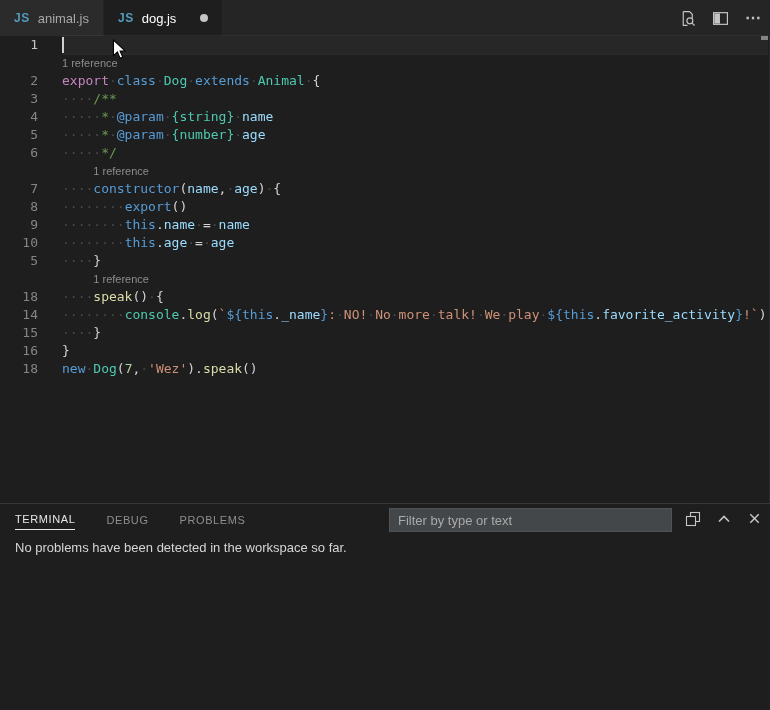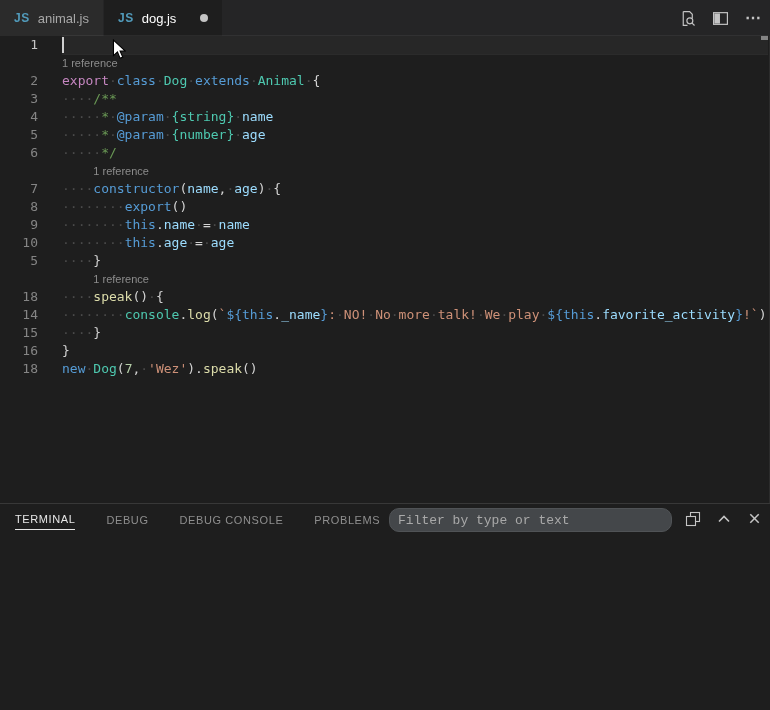--- a/index.html
+++ b/index.html
@@ -82,23 +82,23 @@
     height:29px; display:flex; align-items:center;
     position:relative; padding-left:15px;
   }
   .panel-tab {
     font-size:11px; letter-spacing:0.6px; color:#8f8f8f;
     margin-right:31px; padding:6px 0 4px 0; cursor:default;
   }
   .panel-tab.active { color:#e7e7e7; border-bottom:1px solid #e7e7e7; }
   .filter-input {
     position:absolute; left:389px; top:4px; width:283px; height:24px;
-    background:#44474a; border:1px solid #505356; border-radius:10px;
+    background:#44474a; border:1px solid #505356; border-radius:0;
     color:#cccccc; font-size:13px; padding:8px 8px; outline:none;
-    font-family:Liberation Mono, monospace;
+    font-family:Liberation Sans, sans-serif;
   }
   .filter-input::placeholder { color:#a9a9a9; }
   .panel-actions {
     position:absolute; right:8px; top:0; height:29px;
     display:flex; align-items:center; gap:15px; color:#c5c5c5;
   }
   .panel-actions svg { display:block; }
   .panel-body {
     padding:7px 15px; font-size:13px; color:#d6d6d6;
   }
@@ -164,21 +164,20 @@
 <div class="mouse">
   <svg width="14" height="21" viewBox="0 0 12 19">
     <path d="M1 1 L1 15 L4.6 11.8 L7 17.5 L9.4 16.4 L7 10.8 L11.5 10.8 Z" fill="#ffffff" stroke="#000000" stroke-width="1"></path>
   </svg>
 </div>
 
 <div class="panel">
   <div class="panel-header">
     <span class="panel-tab active">TERMINAL</span>
     <span class="panel-tab">DEBUG</span>
-    <span class="panel-tab">DEBUG CONSOLE</span>
     <span class="panel-tab">PROBLEMS</span>
 
     <input class="filter-input" type="text" placeholder="Filter by type or text" style="">
 
     <div class="panel-actions">
       <span>
         <svg width="16" height="16" viewBox="0 0 16 16" fill="none" stroke="#c5c5c5" stroke-width="1.1">
           <rect x="5.5" y="1.5" width="9" height="9"></rect>
           <rect x="1.5" y="5.5" width="9" height="9" fill="#1e1e1e"></rect>
         </svg>
@@ -189,13 +188,16 @@
         </svg>
       </span>
       <span>
         <svg width="15" height="15" viewBox="0 0 16 16" stroke="#c5c5c5" stroke-width="1.6">
           <line x1="3.5" y1="3.5" x2="12.5" y2="12.5"></line>
           <line x1="12.5" y1="3.5" x2="3.5" y2="12.5"></line>
         </svg>
       </span>
     </div>
   </div>
+  <div class="panel-body">
+    <span>No problems have been detected in the workspace so far.</span>
+  </div>
 </div>
 
 </body></html>

